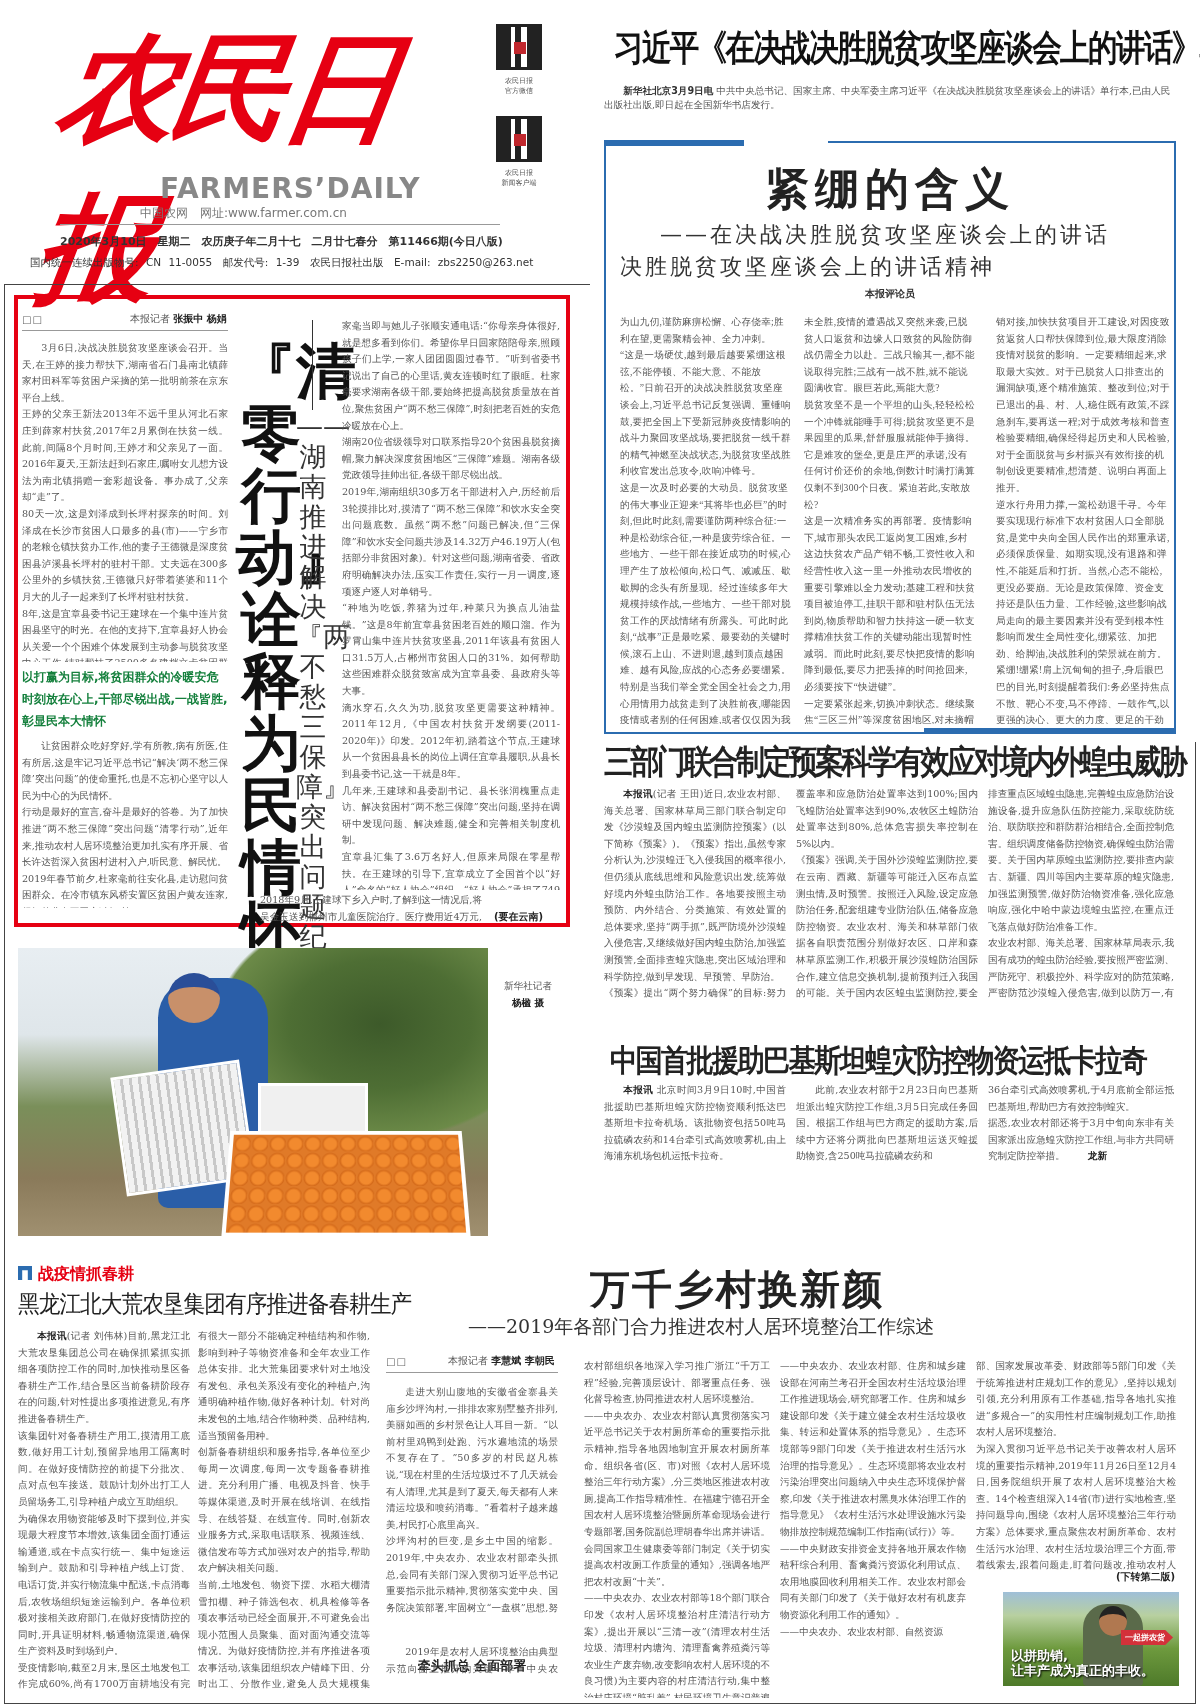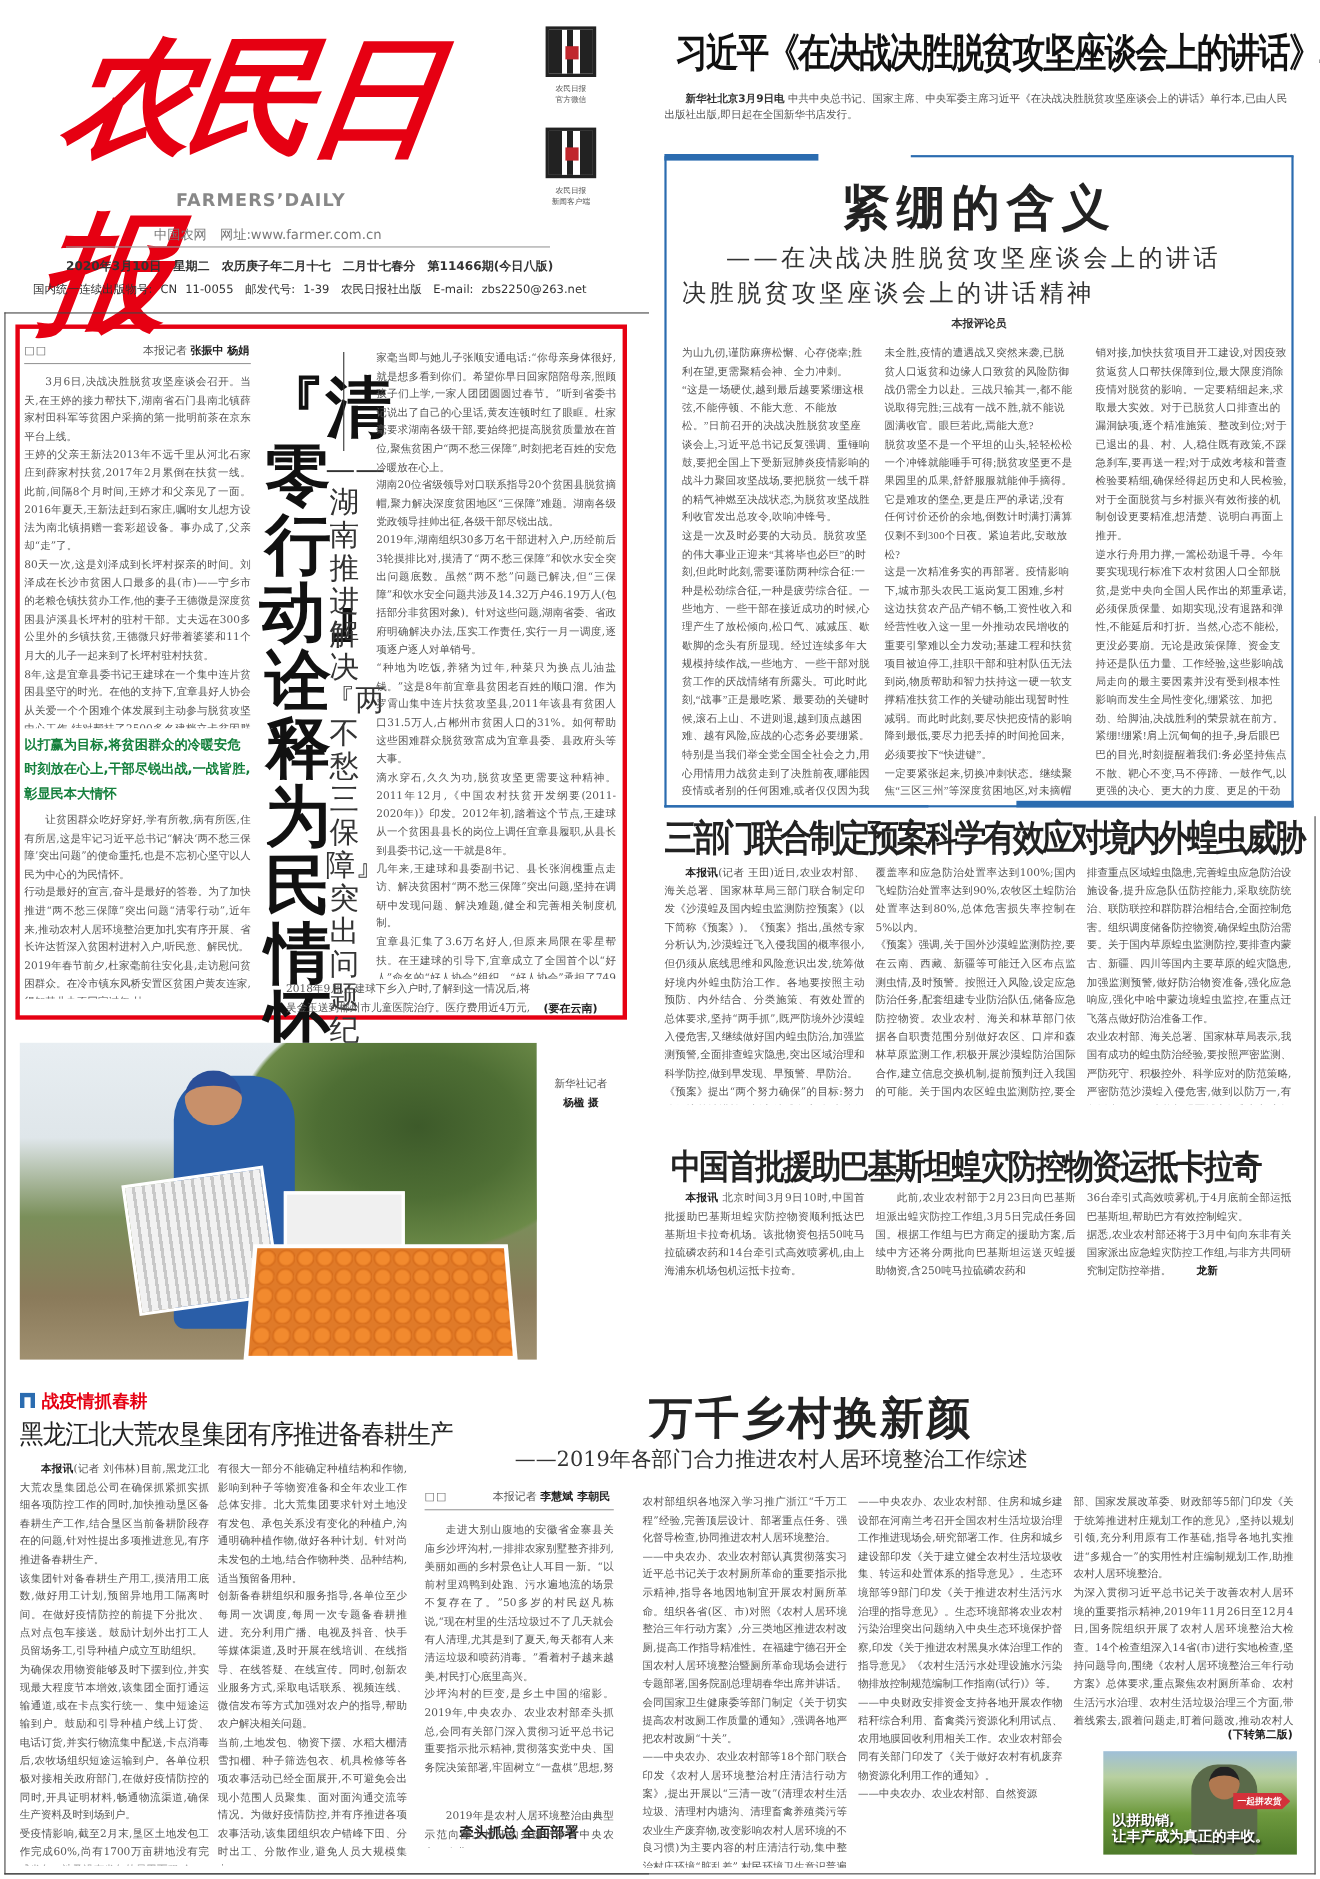--- a/index.html
+++ b/index.html
@@ -6,21 +6,21 @@
   html, body { width: 1200px; height: 1708px; background: #fff; overflow: hidden; }
   body { font-family: "DejaVu Serif", "Liberation Serif", serif; color: #333; position: relative; }
   .abs { position: absolute; }
   .sans { font-family: "DejaVu Sans", "Liberation Sans", sans-serif; }
   .serif { font-family: "DejaVu Serif", "Liberation Serif", serif; }
   .body-text { font-size: 9.6px; line-height: 16.6px; color: #555; text-align: justify; }
   .col { position: absolute; overflow: hidden; }
 
   
   .mast-logo { left: 60px; top: 8px; width: 400px; height: 160px; color: #e60012; font-family: "DejaVu Serif", serif; font-size: 118px; font-weight: bold; font-style: italic; letter-spacing: -6px; line-height: 160px; transform: skewX(-8deg); }
-  .mast-en { left: 160px; top: 172px; font-size: 16px; font-weight: bold; color: #888; letter-spacing: 1px; }
+  .mast-en { left: 160px; top: 172px; font-size: 28px; font-weight: bold; color: #888; letter-spacing: 1px; }
   .mast-web { left: 140px; top: 205px; font-size: 12px; color: #777; font-weight: normal; }
   .mast-rule { left: 60px; top: 224px; width: 440px; height: 1px; background: #999; }
   .mast-date { left: 60px; top: 234px; font-size: 11px; font-weight: bold; color: #333; word-spacing: 6px; }
   .mast-info { left: 30px; top: 256px; font-size: 10.5px; color: #333; word-spacing: 4px; }
   .qr { width: 46px; height: 46px; background:
       linear-gradient(90deg, #222 0 30%, transparent 30% 40%, #222 40% 55%, transparent 55% 70%, #222 70%),
       #fff; border: 3px solid #222; position: absolute; }
   .qr::after { content: ""; position: absolute; left: 15px; top: 15px; width: 12px; height: 12px; background: #c0272d; }
   .qr-label { font-size: 7px; color: #555; text-align: center; width: 50px; line-height: 10px; }
 

